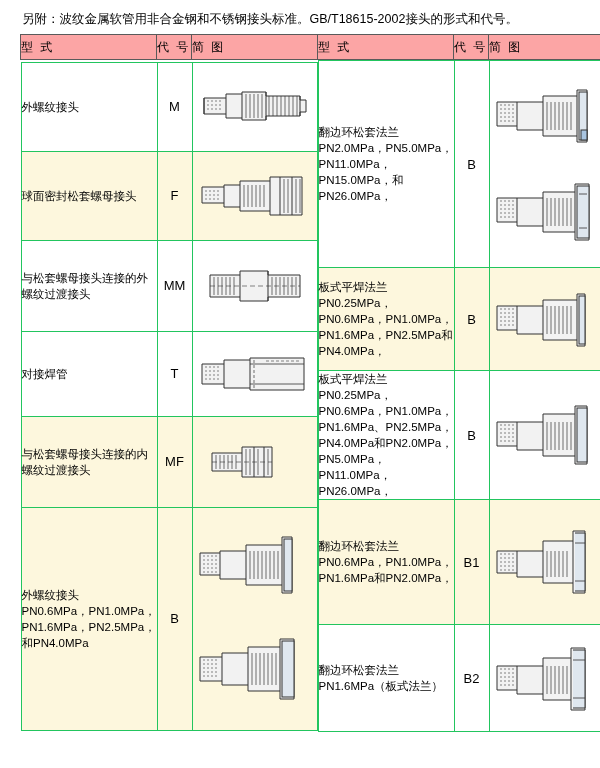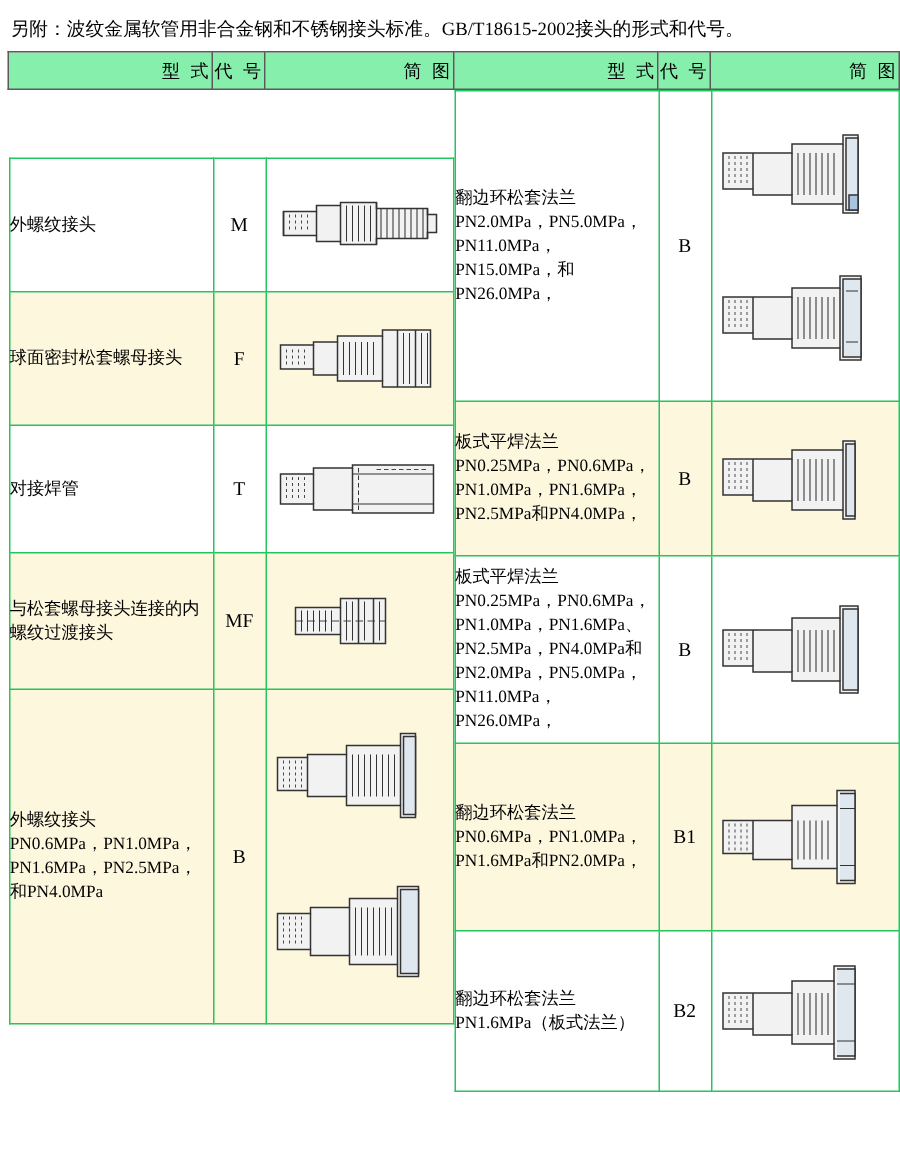--- a/index.html
+++ b/index.html
@@ -3,40 +3,40 @@
 <meta charset="utf-8">
 <style>
   html,body{margin:0;padding:0;}
   body{
     width:600px;height:768px;
     background:#ffffff;
     font-family:"Liberation Sans","DejaVu Sans",sans-serif;
     color:#000;
     overflow:hidden;
   }
-  .page{width:600px;height:768px;position:relative;box-sizing:border-box;padding:6px 6px 0 5px;font-family:Liberation Serif, serif;}
+  .page{width:600px;height:768px;position:relative;box-sizing:border-box;padding:6px 6px 0 20px;}
   .caption{
     font-size:12.5px;
     line-height:18px;
     padding:4px 2px 6px 2px;
     white-space:nowrap;
   }
   table.main{
     border-collapse:collapse;
     width:588px;
     table-layout:fixed;
   }
   table.main td, table.main th{
     border:1px solid #5a5a5a;
     padding:0;
     vertical-align:middle;
   }
   .hdr{
-    background:#86efac;
-    text-align:right;
+    background:#fca5a5;
+    text-align:left;
     font-size:12px;
     height:24px;
     font-weight:normal;
     letter-spacing:2px;
   }
   .side{
     width:294px;
     vertical-align:top;
   }
   table.inner{
@@ -108,20 +108,37 @@
                   <path d="M28 26 L28 42 M44 24 L44 46 M74 20 L74 50 M84 16 L84 54 M96 16 L96 54"></path>
                   <path d="M48 24 L48 46 M52 24 L52 46 M56 24 L56 46 M60 24 L60 46 M64 24 L64 46 M68 24 L68 46" stroke-width="0.7"></path>
                   <path d="M88 18 L88 52 M92 18 L92 52 M100 18 L100 52 M104 18 L104 52" stroke-width="0.7"></path>
                   <path d="M10 29 L10 39 M14 29 L14 39 M18 29 L18 39 M22 29 L22 39" stroke-width="0.6" stroke-dasharray="2 2"></path>
                 </g>
               </svg>
               </span>
             </td>
           </tr>
 
+          <tr>
+            <td class="c-name white" style="height:90px">与松套螺母接头连接的外螺纹过渡接头</td>
+            <td class="c-code white">MM</td>
+            <td class="c-fig white">
+              <span>
+              <svg width="118" height="74" viewBox="0 0 118 74">
+                <g fill="none" stroke="#333" stroke-width="1">
+                  <path d="M14 26 L14 48 L44 48 L44 52 L72 52 L72 48 L104 48 L104 26 L72 26 L72 22 L44 22 L44 26 Z" fill="#f2f2f2"></path>
+                  <path d="M44 26 L44 48 M72 22 L72 52"></path>
+                  <path d="M18 28 L18 46 M22 28 L22 46 M26 28 L26 46 M30 28 L30 46 M34 28 L34 46 M38 28 L38 46" stroke-width="0.7"></path>
+                  <path d="M76 28 L76 46 M80 28 L80 46 M84 28 L84 46 M88 28 L88 46 M92 28 L92 46 M96 28 L96 46 M100 28 L100 46" stroke-width="0.7"></path>
+                  <path d="M14 37 L104 37" stroke-dasharray="5 3" stroke-width="0.6"></path>
+                </g>
+              </svg>
+              </span>
+            </td>
+          </tr>
 
           <tr>
             <td class="c-name white" style="height:84px">对接焊管</td>
             <td class="c-code white">T</td>
             <td class="c-fig white">
               <span>
               <svg width="118" height="68" viewBox="0 0 118 68">
                 <g fill="none" stroke="#333" stroke-width="1">
                   <path d="M6 24 L6 44 L28 44 L28 48 L54 48 L54 50 L108 50 L108 18 L54 18 L54 20 L28 20 L28 24 Z" fill="#f2f2f2"></path>
                   <path d="M28 24 L28 44 M54 20 L54 48"></path>

